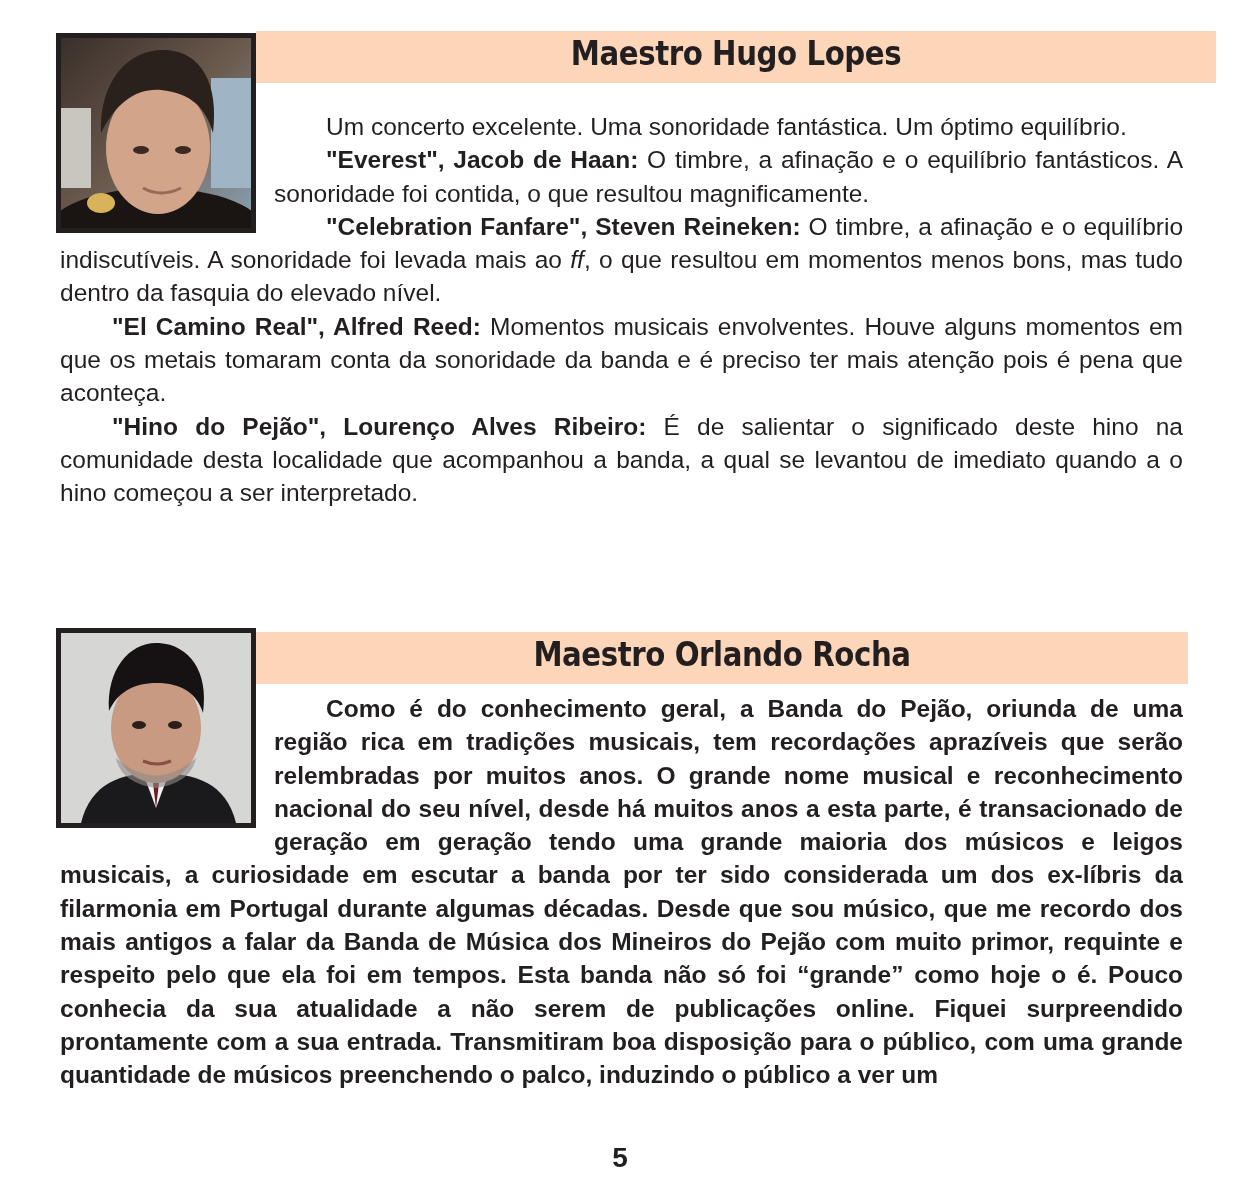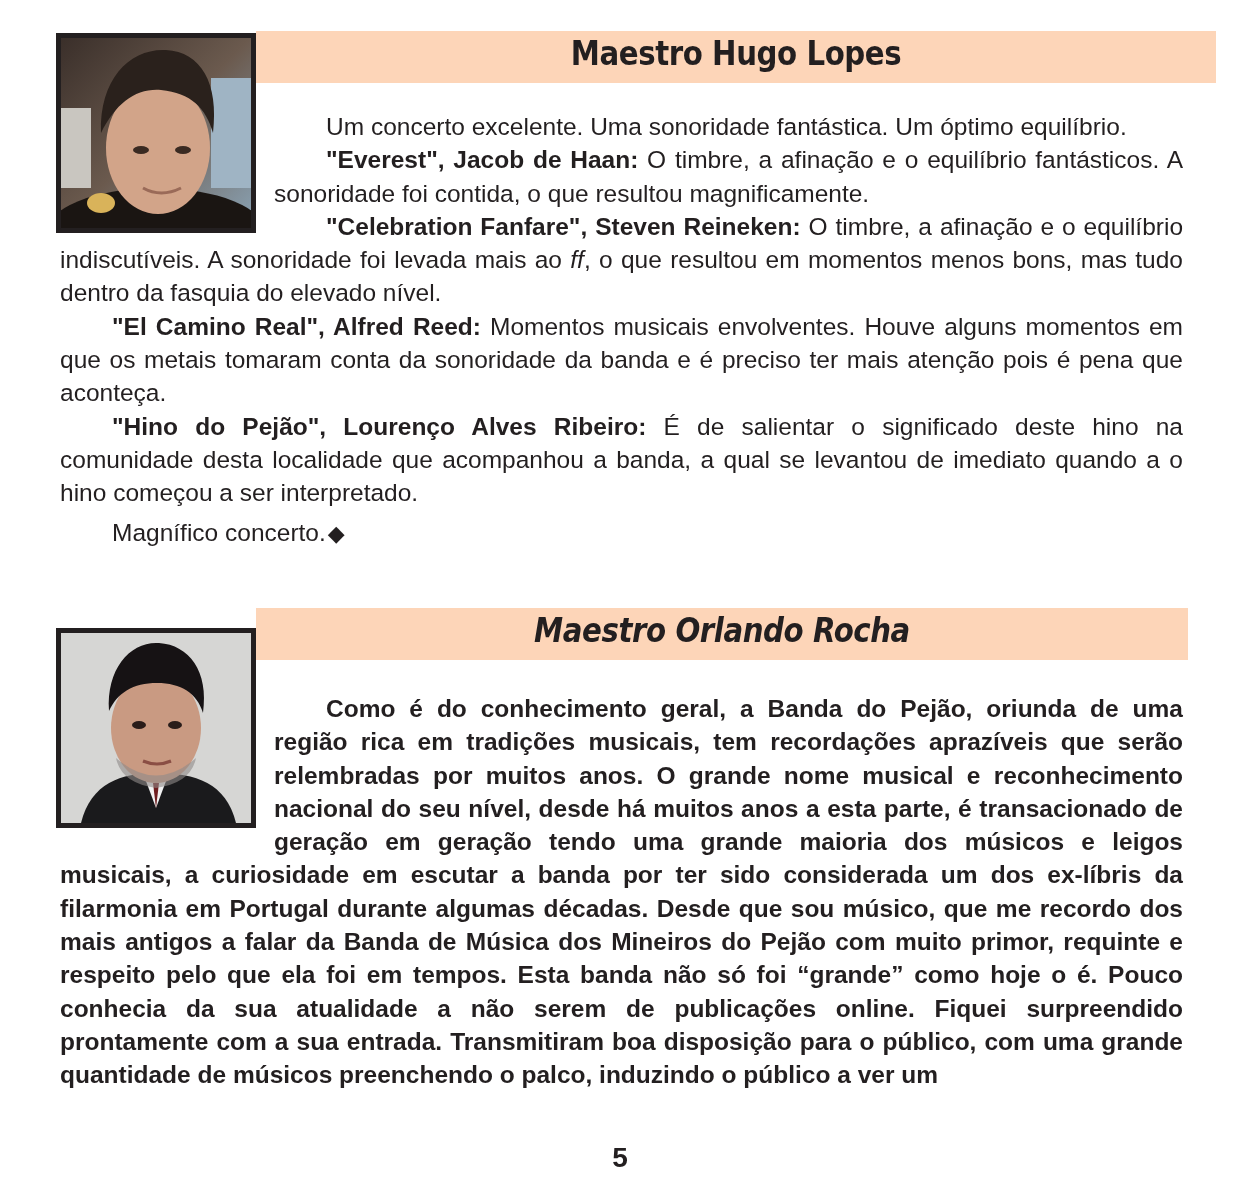--- a/index.html
+++ b/index.html
@@ -76,42 +76,39 @@
     </p>
     <p class="para">
       <b>"Celebration Fanfare", Steven Reineken:</b><span> O timbre, a afinação e o equilíbrio indiscutíveis. A sonoridade foi levada mais ao </span><i>ff</i><span>, o que resultou em momentos menos bons, mas tudo dentro da fasquia do elevado nível.</span>
     </p>
     <p class="para">
       <b>"El Camino Real", Alfred Reed:</b><span> Momentos musicais envolventes. Houve alguns momentos em que os metais tomaram conta da sonoridade da banda e é preciso ter mais atenção pois é pena que aconteça.</span>
     </p>
     <p class="para">
       <b>"Hino do Pejão", Lourenço Alves Ribeiro:</b><span> É de salientar o significado deste hino na comunidade desta localidade que acompanhou a banda, a qual se levantou de imediato quando a o hino começou a ser interpretado.</span>
     </p>
-    <p class="para" style="margin-top:6px;">
-      <span>Magnífico concerto.</span><span class="end-mark">◆</span>
-    </p>
   </div>
 </div>
 
 <div class="section" style="top:0;">
   <div class="photo" style="top:628px;">
     <svg width="190" height="190" viewBox="0 0 190 190">
       <rect width="190" height="190" fill="#d6d6d4"></rect>
       <path d="M20 190 C30 150 60 140 95 140 C135 140 165 150 175 190 Z" fill="#1a1a1c"></path>
       <path d="M82 140 L95 175 L108 140 Z" fill="#f1f1f1"></path>
       <path d="M92 150 L95 175 L98 150 Z" fill="#6e1d1f"></path>
       <ellipse cx="95" cy="95" rx="45" ry="55" fill="#c99a82"></ellipse>
       <path d="M48 78 C45 35 70 8 98 10 C128 12 148 38 142 80 C136 60 120 50 96 50 C72 50 56 60 48 78 Z" fill="#161214"></path>
       <path d="M55 125 Q95 160 135 125 Q130 150 95 155 Q60 150 55 125 Z" fill="#8f8a88" opacity="0.6"></path>
       <ellipse cx="78" cy="92" rx="7" ry="4" fill="#2a1d1a"></ellipse>
       <ellipse cx="114" cy="92" rx="7" ry="4" fill="#2a1d1a"></ellipse>
       <path d="M82 128 Q96 134 110 128" stroke="#8a4e44" stroke-width="3" fill="none"></path>
     </svg>
   </div>
-  <div class="title-bar" style="top:608px;font-style:italic;">
+  <div class="title-bar" style="top:632px;">
     <div class="title">Maestro Orlando Rocha</div>
   </div>
   <div class="body-text" style="top:692px;font-weight:bold;">
     <div class="float-spacer" style="height:160px;"></div>
     <p class="para">
       <span>Como é do conhecimento geral, a Banda do Pejão, oriunda de uma região rica em tradições musicais, tem recordações aprazíveis que serão relembradas por muitos anos. O grande nome musical e reconhecimento nacional do seu nível, desde há muitos anos a esta parte, é transacionado de geração em geração tendo uma grande maioria dos músicos e leigos musicais, a curiosidade em escutar a banda por ter sido considerada um dos ex-líbris da filarmonia em Portugal durante algumas décadas. Desde que sou músico, que me recordo dos mais antigos a falar da Banda de Música dos Mineiros do Pejão com muito primor, requinte e respeito pelo que ela foi em tempos. Esta banda não só foi “grande” como hoje o é. Pouco conhecia da sua atualidade a não serem de publicações online. Fiquei surpreendido prontamente com a sua entrada. Transmitiram boa disposição para o público, com uma grande quantidade de músicos preenchendo o palco, induzindo o público a ver um</span>
     </p>
   </div>
 </div>
 

